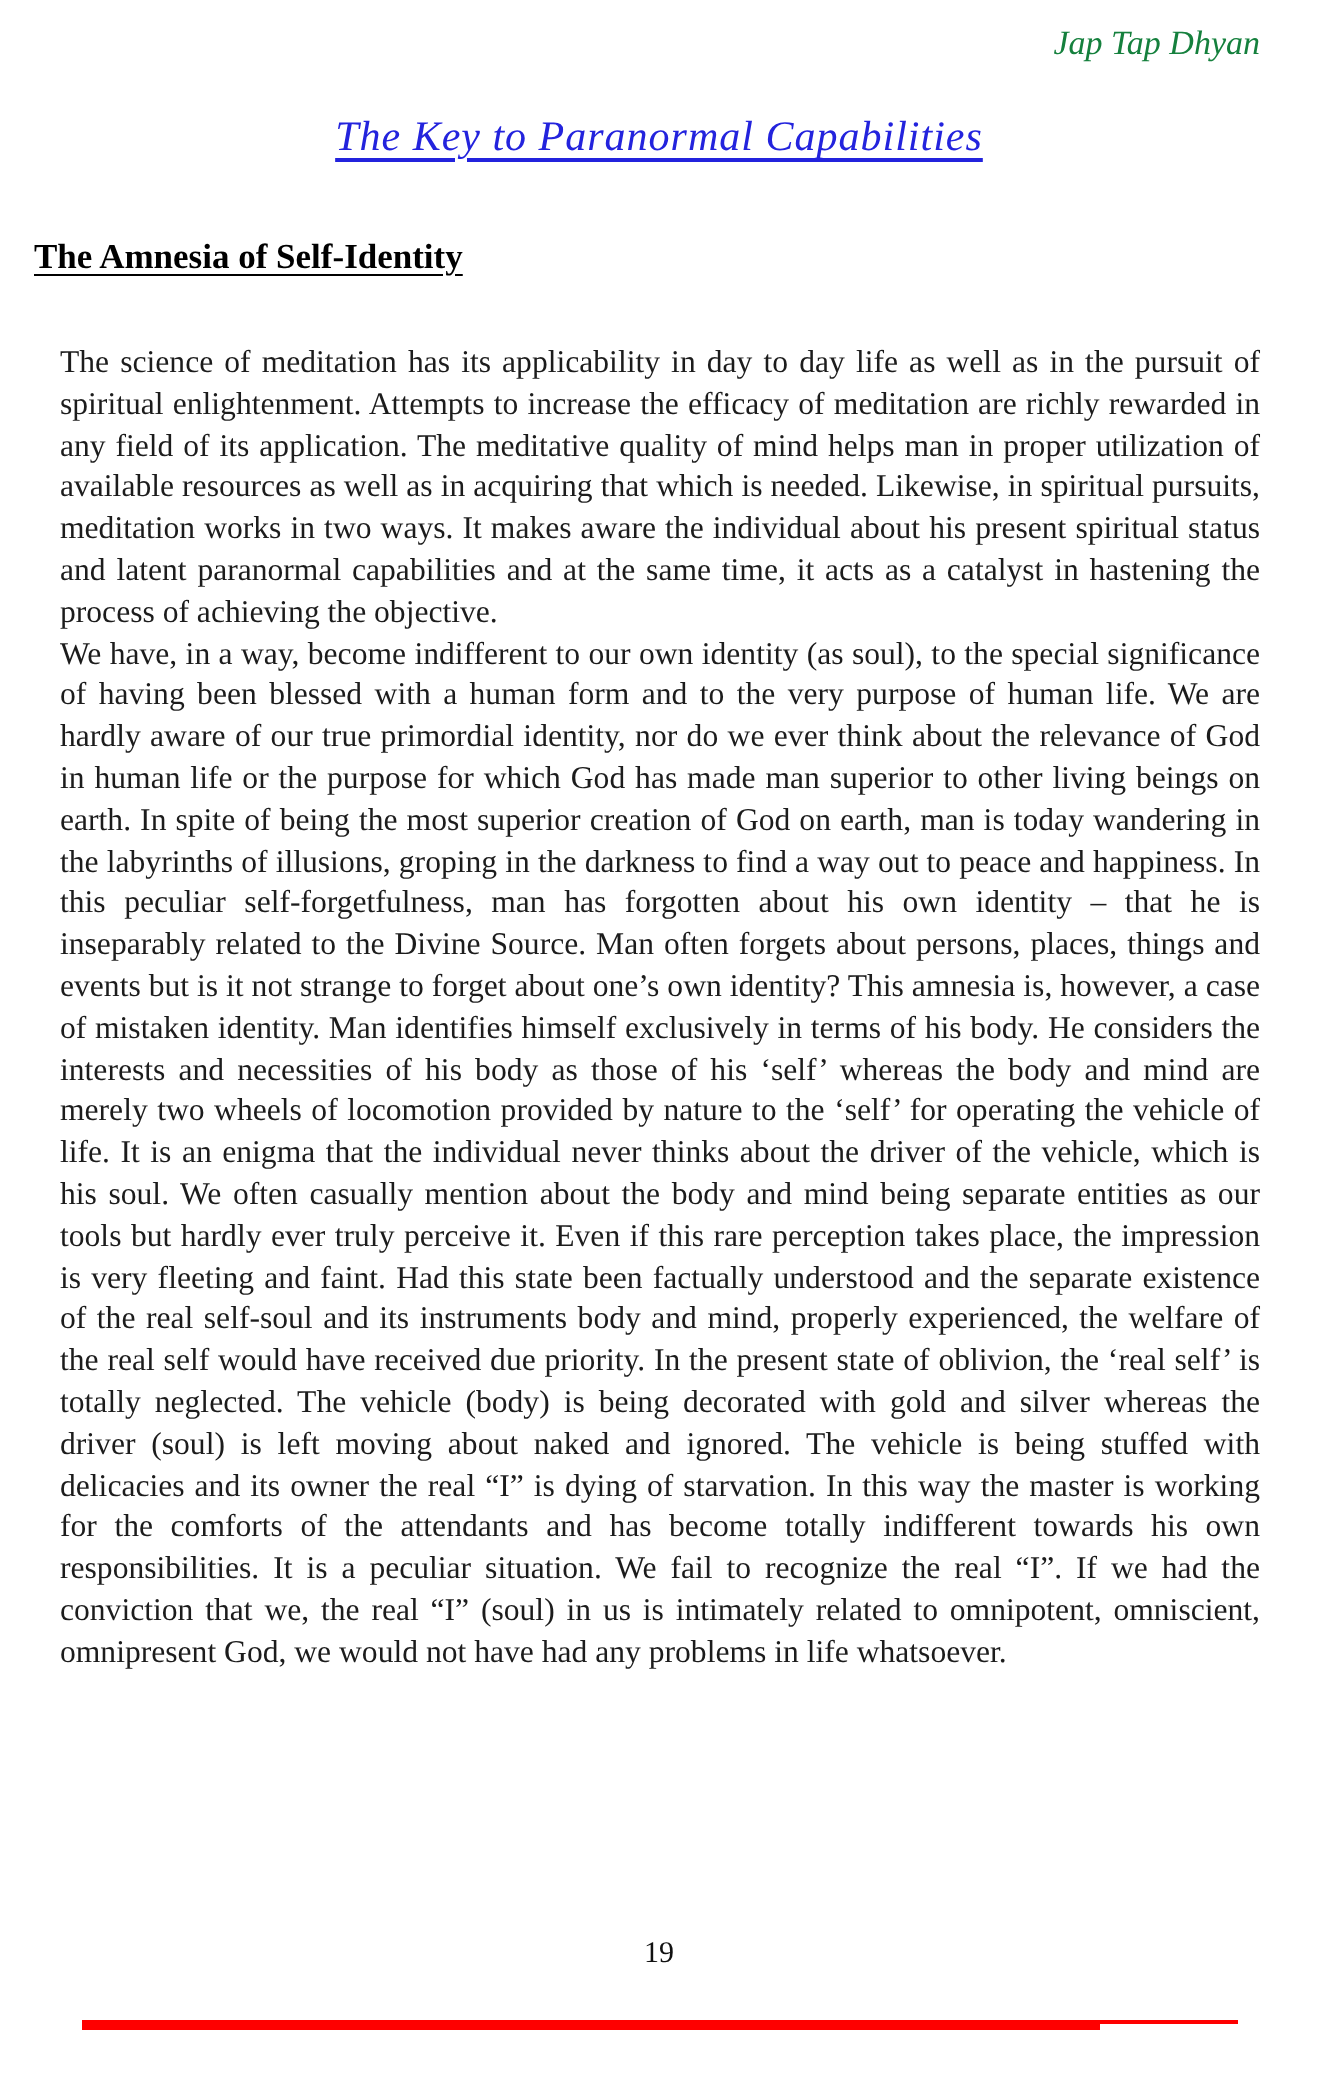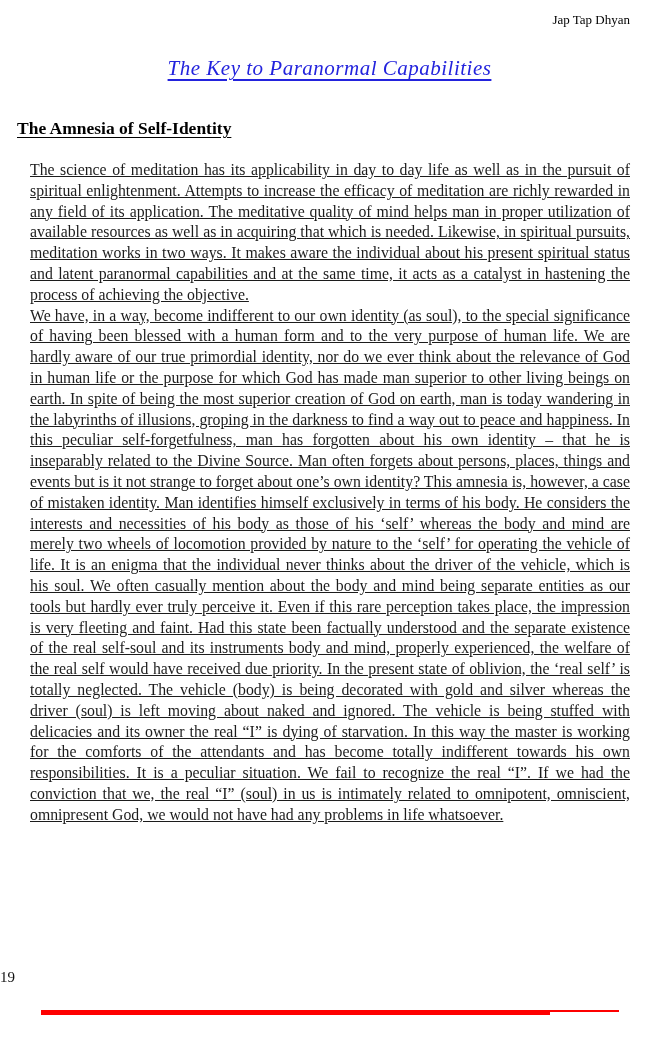--- a/index.html
+++ b/index.html
@@ -16,22 +16,23 @@
     margin:0 auto;
     background:#ffffff;
     font-family:"Liberation Serif","DejaVu Serif",serif;
     color:var(--text-color);
     overflow:hidden;
   }
   .running-header{
     position:absolute;
     top:12px;
     right:29px;
-    font-size:13px;
-    color:#000000;
+    font-style:italic;
+    font-size:17px;
+    color:#15803d;
   }
   .doc-title{
     position:absolute;
     top:56px;
     left:0;
     width:100%;
     text-align:center;
     font-style:italic;
     font-weight:500;
     font-size:21px;
@@ -45,36 +46,35 @@
     top:118px;
     left:17px;
     font-weight:bold;
     font-size:17.5px;
     color:#000;
     text-decoration:underline;
     text-underline-offset:3px;
   }
   .body-text{
     position:absolute;
-    top:160px;
+    top:172px;
     left:30px;
     width:600px;
     font-size:15.8px;
     line-height:20.8px;
     text-align:justify;
     color:var(--text-color);
-    text-decoration:underline;
   }
   .body-text p{margin:0;}
   .page-number{
     position:absolute;
     top:969px;
     left:0;
     width:100%;
-    text-align:left;
+    text-align:center;
     font-size:15px;
     color:#111;
   }
   .footer-rule{
     position:absolute;
     top:1010px;
     left:41px;
     width:578px;
     height:5px;
   }

